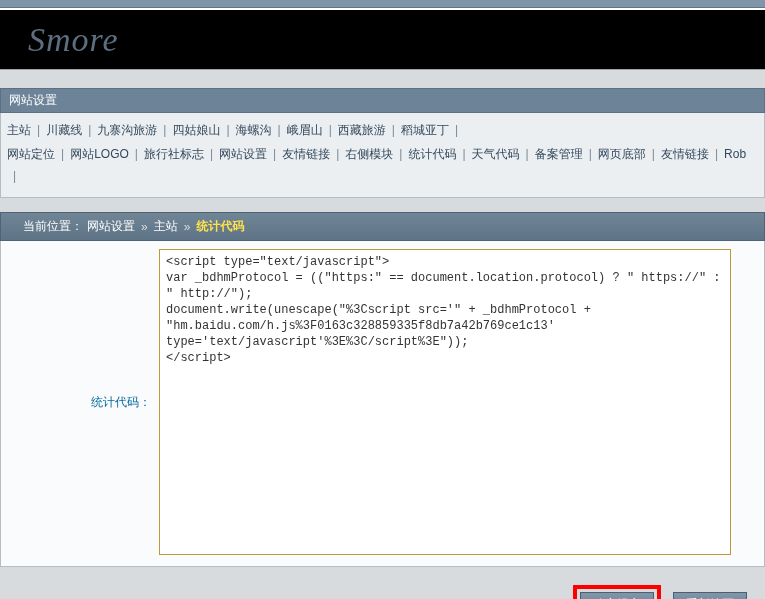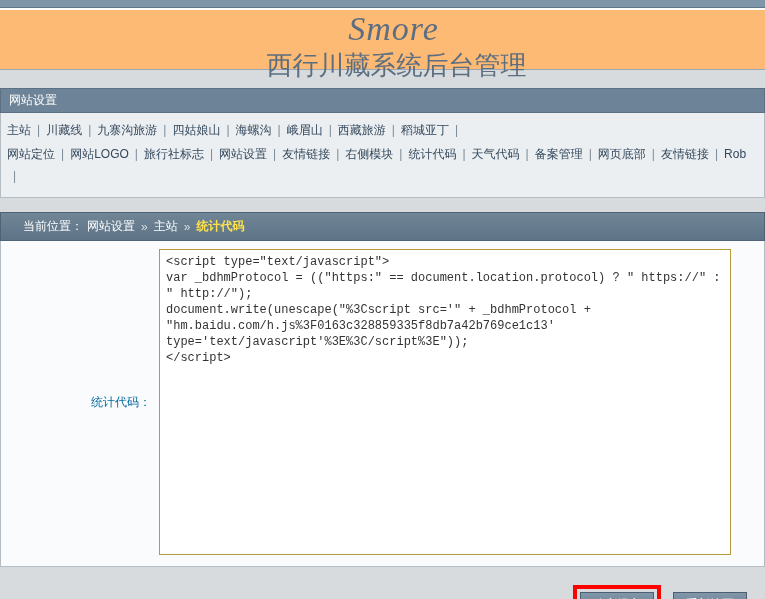--- a/index.html
+++ b/index.html
@@ -14,27 +14,26 @@
     overflow:hidden;
   }
   
   .topbar {
     height:8px;
     background:#7f96a9;
     border-bottom:1px solid #5f7688;
   }
   .header {
     height:62px;
-    background:#fdba74;
+    background:#000000;
     border-top:2px solid #fff;
     border-bottom:1px solid #9aa7b2;
     display:flex;
     align-items:center;
     padding-left:28px;
-    flex-direction:column;
   }
   .header .logo {
     font-family: Georgia, "Palatino Linotype", serif;
     font-style: italic;
     font-size:34px;
     color:#5c6e80;
     letter-spacing:1px;
     margin-right:6px;
   }
   .header .title {
@@ -152,21 +151,20 @@
     display:inline-flex;
   }
 </style>
 </head>
 <body>
 
 <div class="topbar"></div>
 
 <div class="header">
   <span class="logo">Smore</span>
-  <span class="title">西行川藏系统后台管理</span>
 </div>
 
 <div class="gap"></div>
 
 <div class="panel-title">网站设置</div>
 
 <div class="panel-body">
   <div class="nav-row" id="nav1">
       <a>主站</a>
       <span class="sep">|</span>

